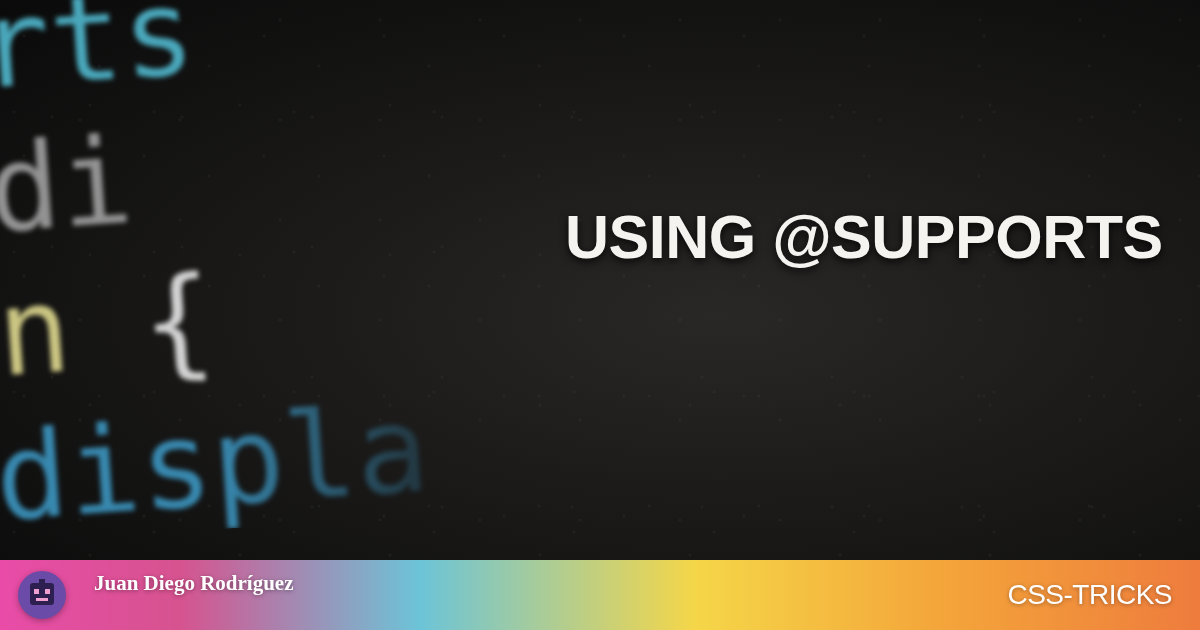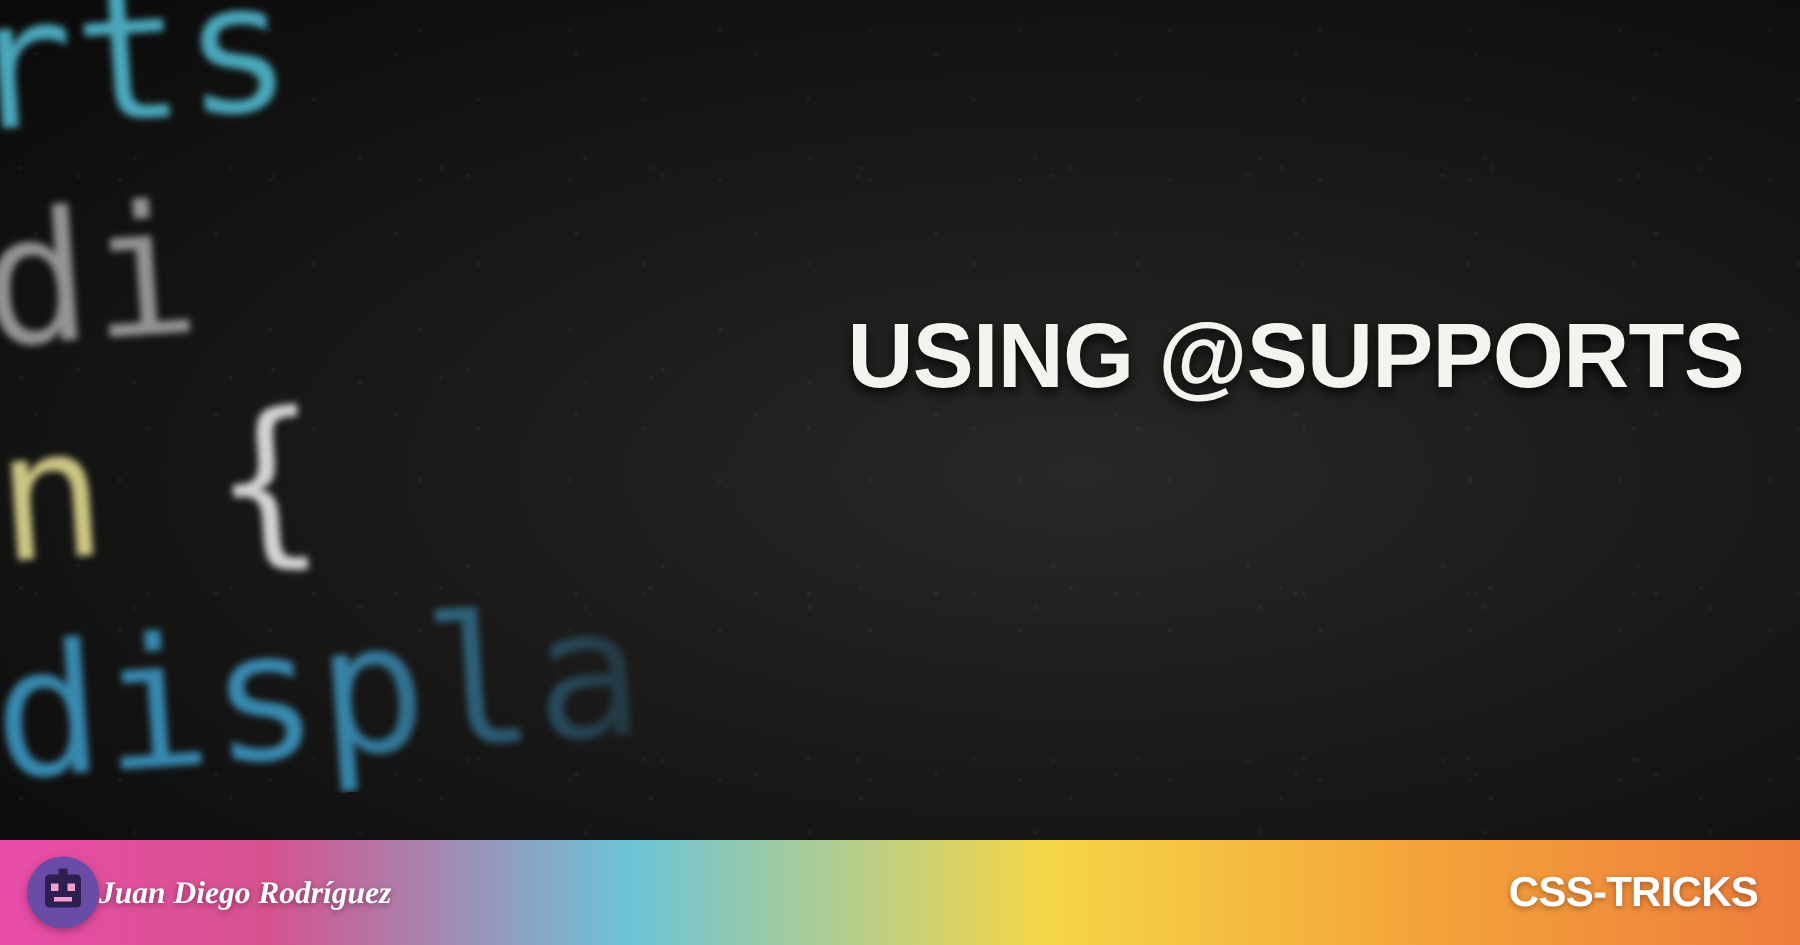--- a/index.html
+++ b/index.html
@@ -93,23 +93,22 @@
         #f4a63a 78%, 
         #ee7c3d 100%);
       display: flex;
       align-items: center;
       justify-content: space-between;
       padding: 0 28px 0 18px;
     }
     
     .author-block {
       display: flex;
-      align-items: center;
-      gap: 0;
-      font-style: italic;
+      align-items: flex-start;
+      gap: 28px;
     }
     
     .avatar {
       width: 48px;
       height: 48px;
       border-radius: 50%;
       background: #6b4ba8;
       display: flex;
       align-items: center;
       justify-content: center;
@@ -126,21 +125,21 @@
       color: #fff;
       font-family: Georgia, "Times New Roman", serif;
       font-weight: 700;
       font-size: 21px;
       text-shadow: 0 1px 4px rgba(0,0,0,0.4);
     }
     
     .site-name {
       color: #fff;
       font-family: "Arial Black", "Helvetica Neue", sans-serif;
-      font-weight: 700;
+      font-weight: 400;
       font-size: 28px;
       letter-spacing: -0.5px;
       text-shadow: 0 1px 4px rgba(0,0,0,0.35);
     }
   </style>
 </head>
 <body>
 
 <div class="card">
 

